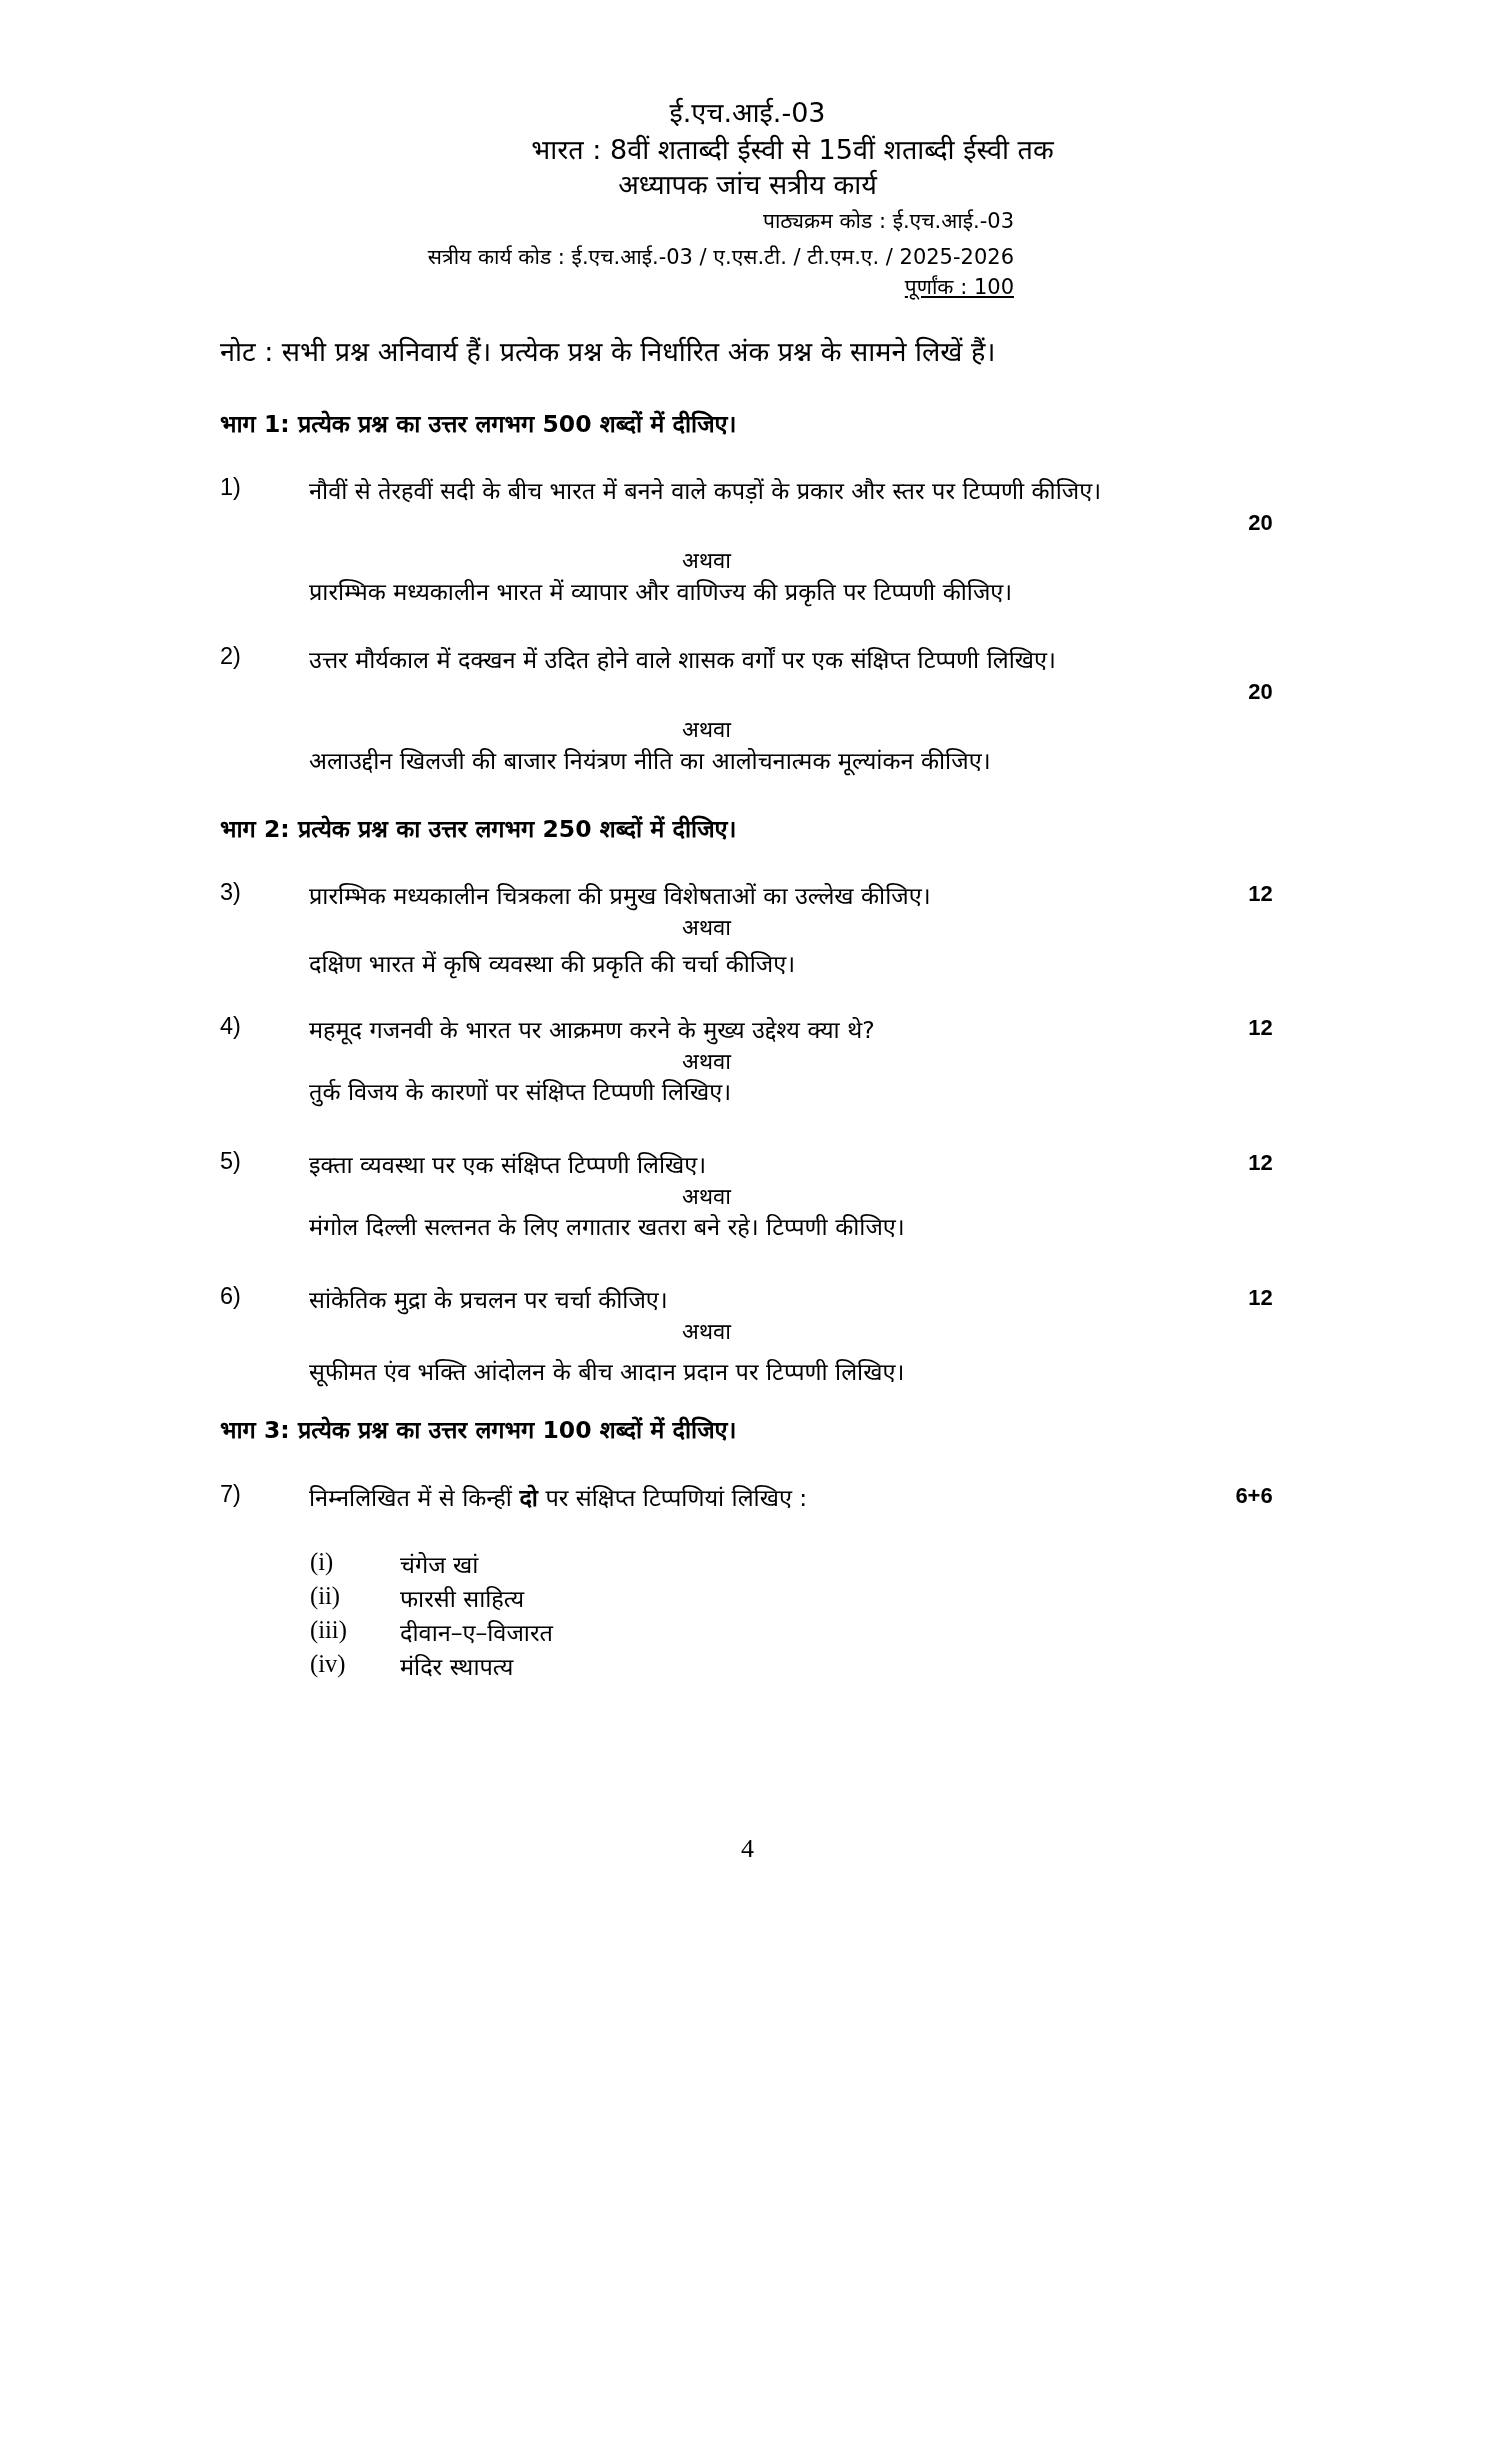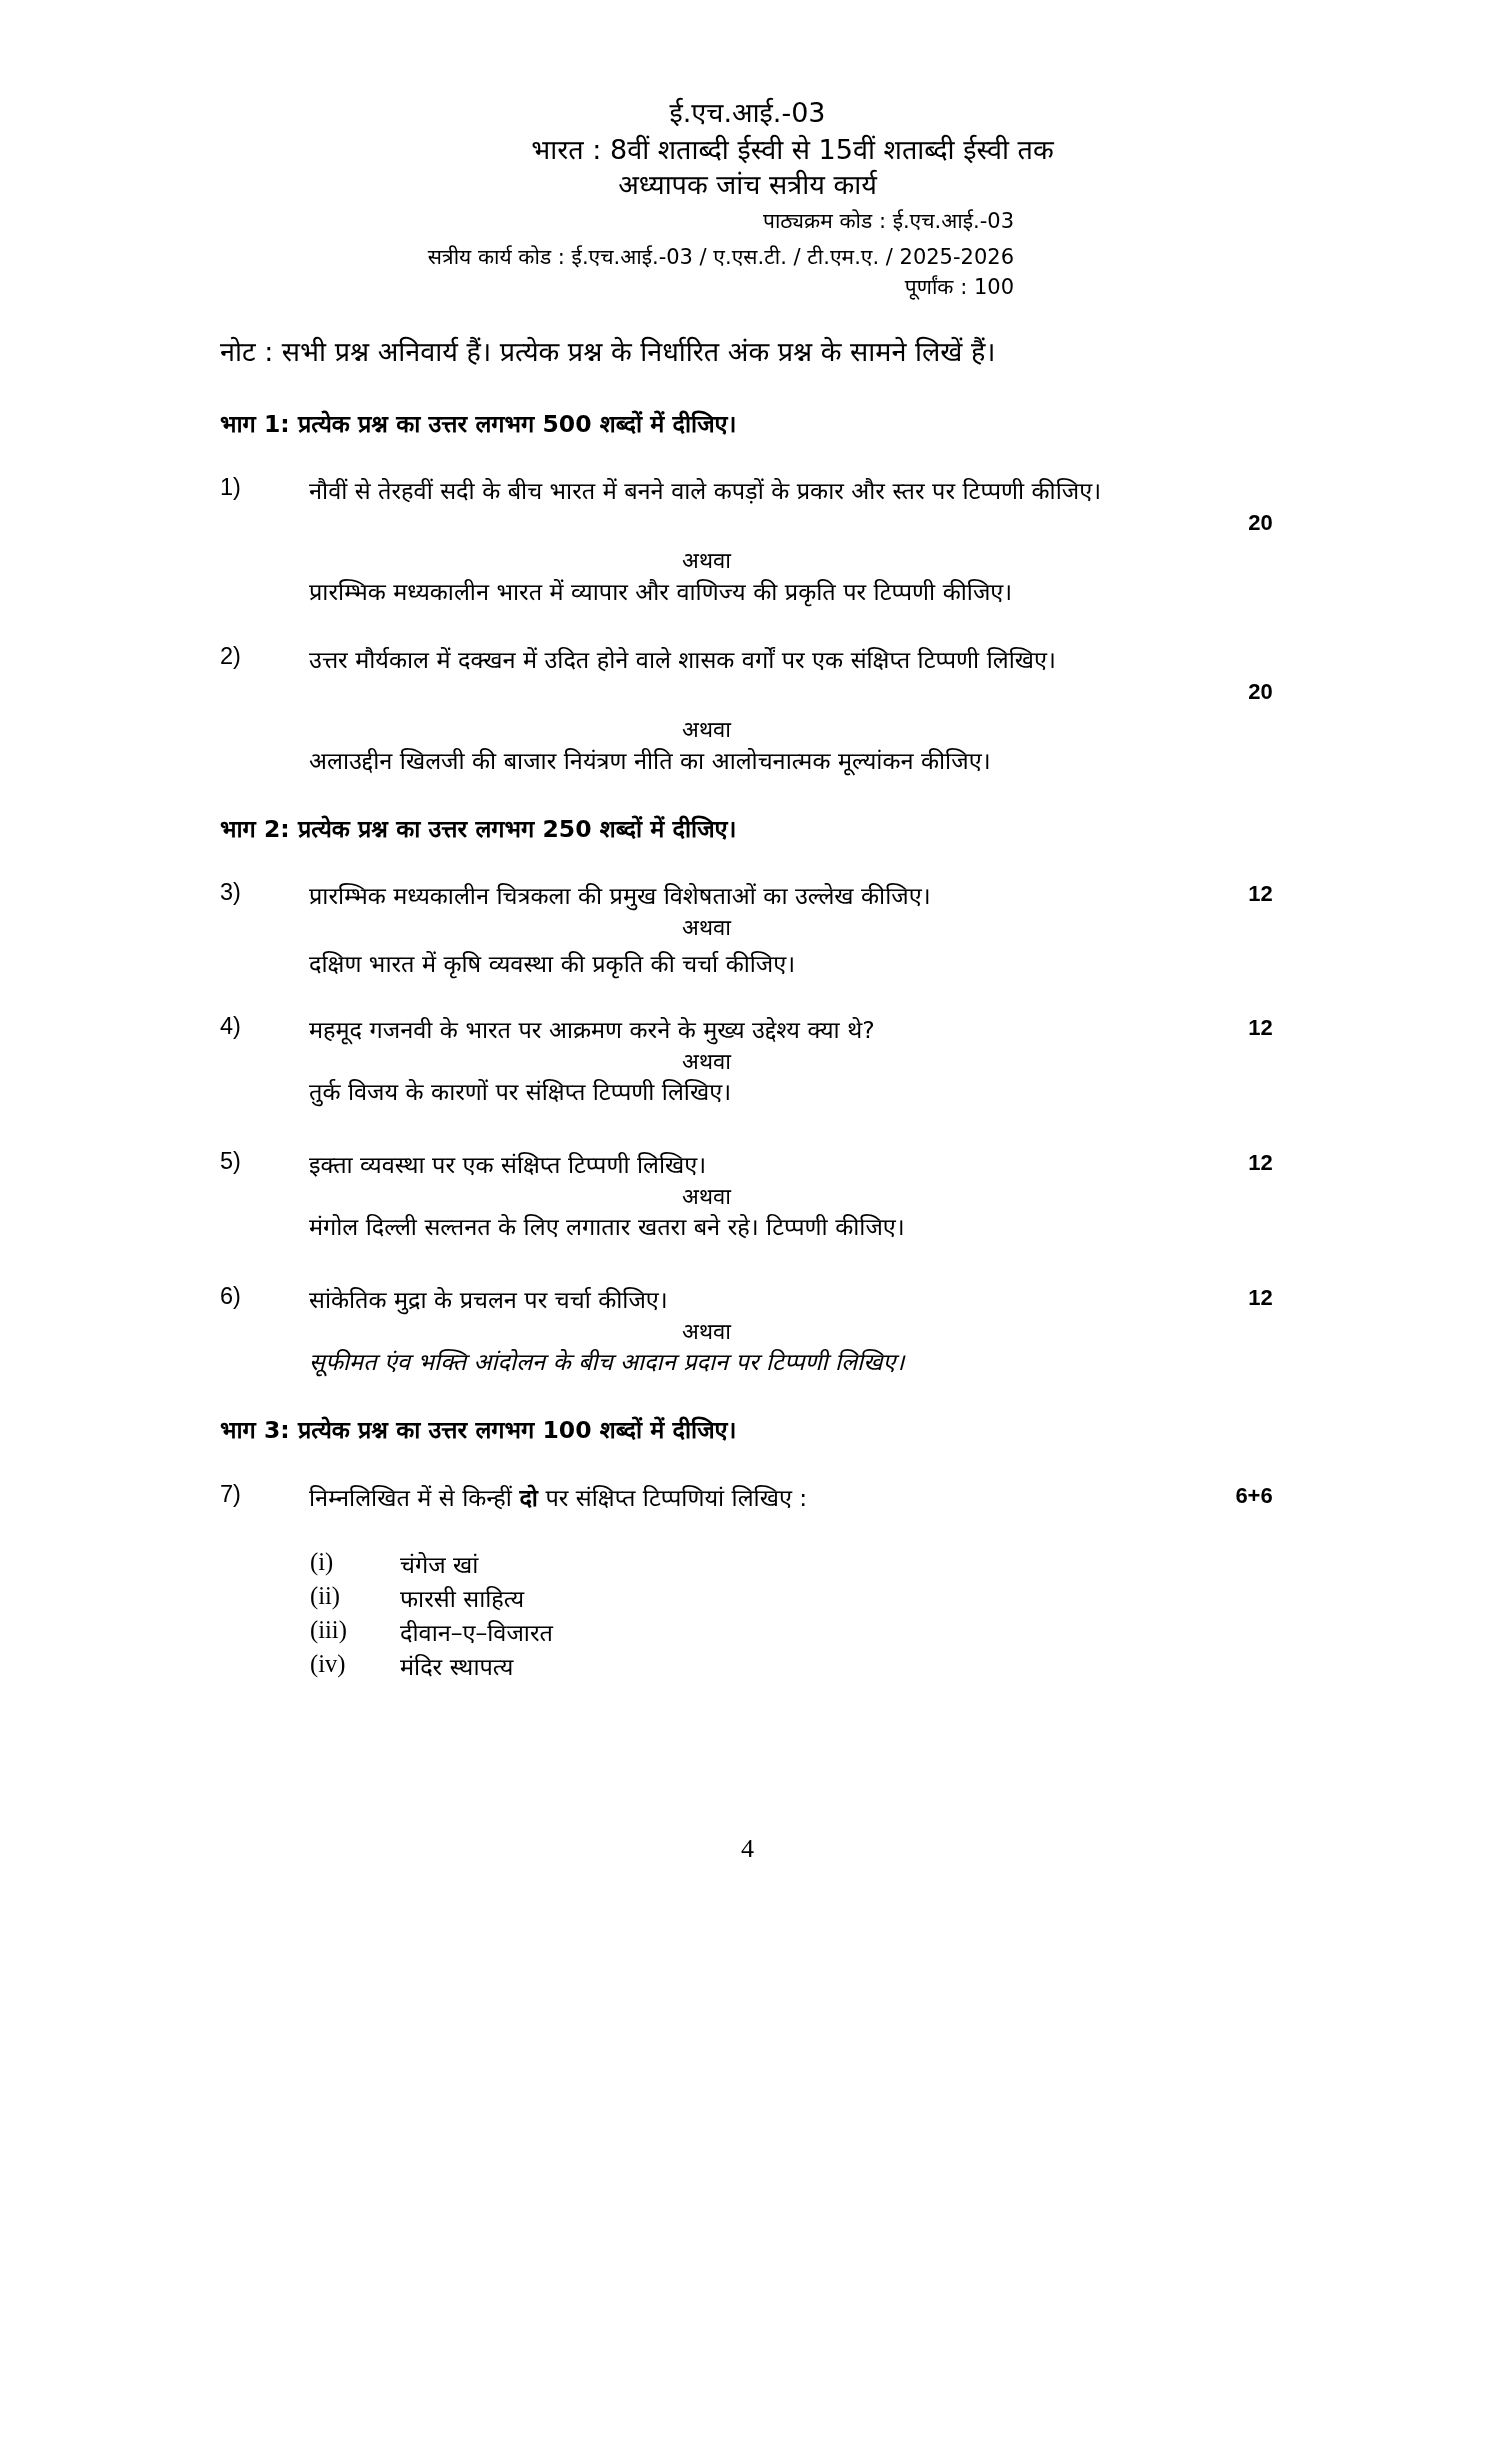--- a/index.html
+++ b/index.html
@@ -33,21 +33,21 @@
 
     .right-line {
       position: absolute;
       right: 222px;
       text-align: right;
       white-space: nowrap;
       font-size: 21px;
     }
     .course-code { top: 206px; }
     .assign-code { top: 242px; }
-    .max-marks   { top: 272px; }
+    .max-marks   { top: 272px; text-decoration: underline; }
 
     .note {
       position: absolute;
       left: 220px;
       top: 332px;
       font-size: 27px;
       font-weight: normal;
       white-space: nowrap;
     }
     .section-head {
@@ -195,21 +195,21 @@
     <span class="q-marks" style="top:2.3px;">12</span>
     <div class="q-or" style="top:32px;">अथवा</div>
     <div class="q-alt" style="top:62px;">मंगोल दिल्ली सल्तनत के लिए लगातार खतरा बने रहे। टिप्पणी कीजिए।</div>
   </div>
 
   <div class="q-block" style="top:1283px;">
     <span class="q-num">6)</span>
     <div class="q-text">सांकेतिक मुद्रा के प्रचलन पर चर्चा कीजिए।</div>
     <span class="q-marks" style="top:2.3px;">12</span>
     <div class="q-or" style="top:32px;">अथवा</div>
-    <div class="q-alt" style="top:62px;font-style:italic;">सूफीमत एंव भक्ति आंदोलन के बीच आदान प्रदान पर टिप्पणी लिखिए।</div>
+    <div class="q-alt" style="top:72px;">सूफीमत एंव भक्ति आंदोलन के बीच आदान प्रदान पर टिप्पणी लिखिए।</div>
   </div>
 
   <div class="section-head sec3">भाग 3: प्रत्येक प्रश्न का उत्तर लगभग 100 शब्दों में दीजिए।</div>
 
   <div class="q-block" style="top:1481px;">
     <span class="q-num">7)</span>
     <div class="q-text" style="white-space:nowrap;">
       <span>निम्नलिखित में से किन्हीं</span>
       <span class="bold">दो</span>
       <span>पर संक्षिप्त टिप्पणियां लिखिए :</span>

